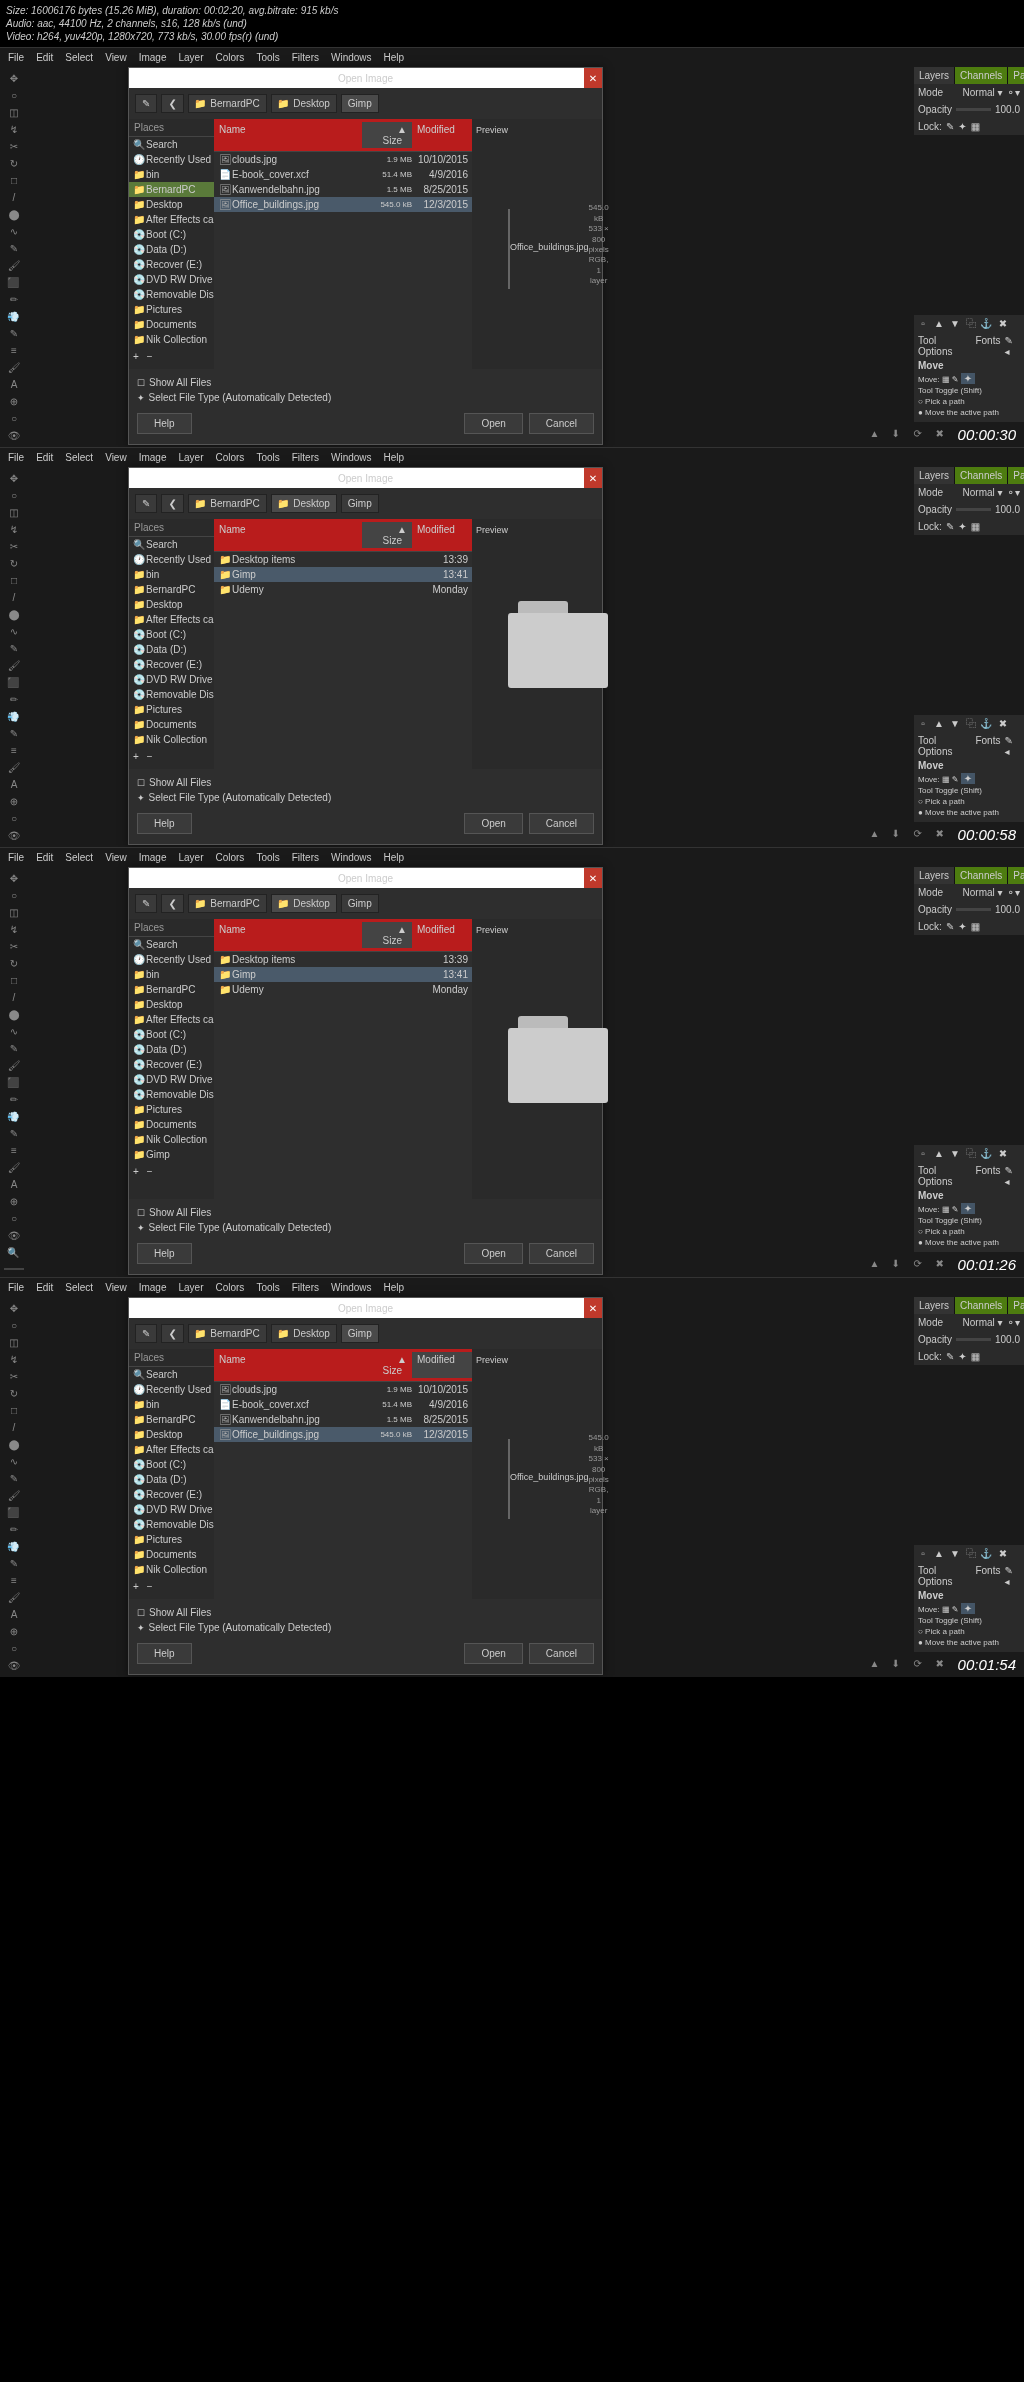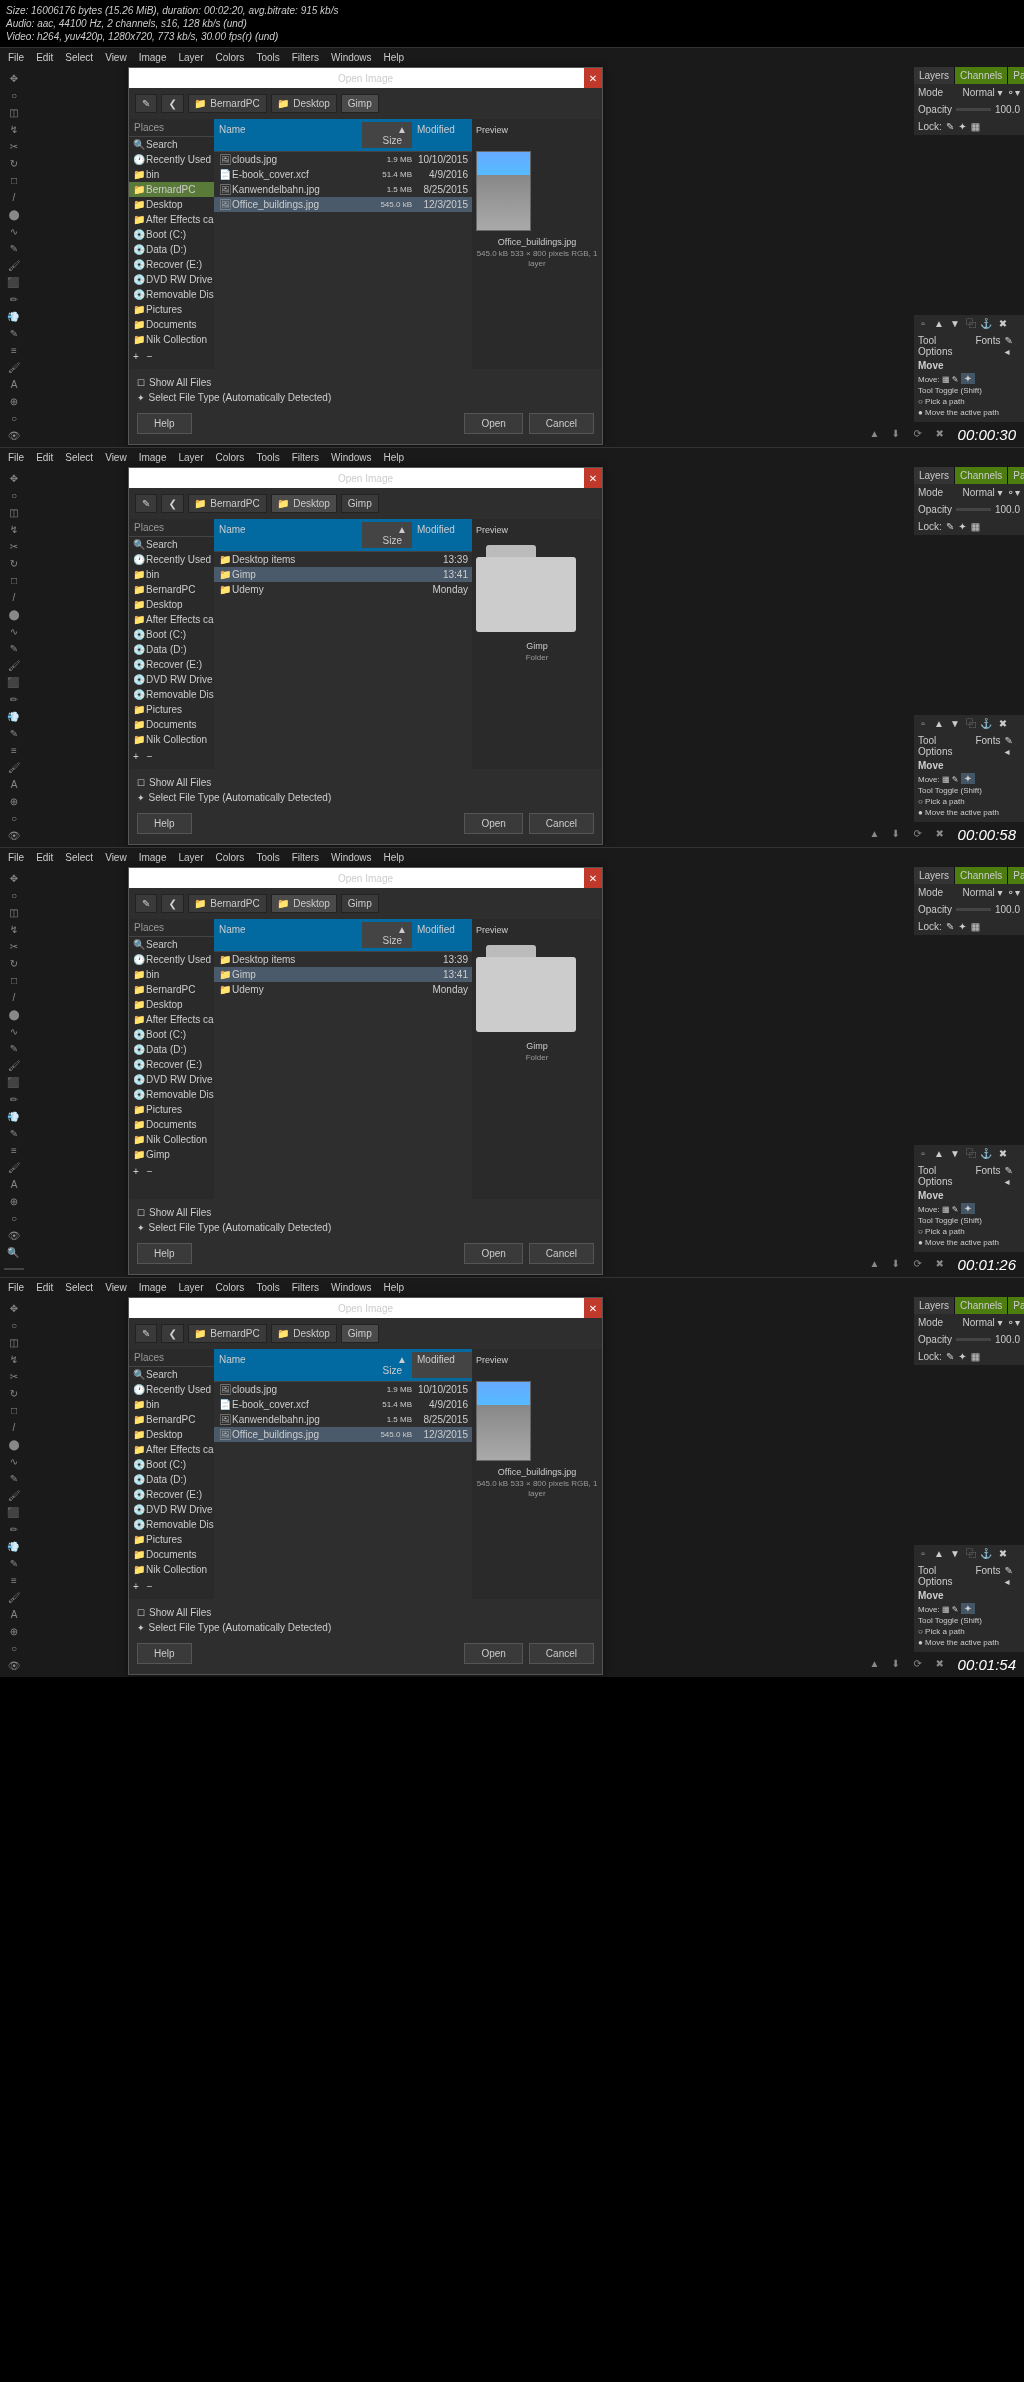--- a/index.html
+++ b/index.html
@@ -28,33 +28,33 @@
 .breadcrumb{display:flex;align-items:center;gap:4px;padding:6px;background:#2e2e2e}
 .bc-btn{background:#3a3a3a;padding:3px 6px;border:1px solid #222;font-size:10px;display:flex;align-items:center;gap:3px}
 .bc-btn.active{background:#4a4a4a}
 .dialog-body{display:flex;height:250px}
 .places{width:85px;background:#2a2a2a;overflow:hidden}
 .places-header{padding:3px 5px;font-size:10px;border-bottom:1px solid #444;color:#999}
 .place-item{padding:2px 4px;font-size:9px;display:flex;align-items:center;gap:3px;white-space:nowrap;overflow:hidden}
 .place-item.sel{background:#5a7a3a}
 .place-item .ico{width:10px;text-align:center;color:#888}
 .filelist{flex:1;background:#2e2e2e;display:flex;flex-direction:column}
-.fl-header{display:flex;padding:3px 0;background:#0369a1;border-bottom:1px solid #444;font-size:9px}
+.fl-header{display:flex;padding:3px 0;background:#b91c1c;border-bottom:1px solid #444;font-size:9px}
 .fl-header span{padding:2px 5px}
 .fl-name{flex:1}
 .fl-size{width:50px;text-align:right}
 .fl-mod{width:60px;padding-right:4px}
 .fl-header .sorted{background:#444}
 .file-row{display:flex;padding:2px 0;font-size:9px;align-items:center}
 .file-row.sel{background:#4a5a6a}
 .file-row .fname{flex:1;padding-left:5px;display:flex;gap:3px;align-items:center}
 .file-row .fsize{width:50px;text-align:right;font-size:8px}
 .file-row .fmod{width:60px;font-size:10px;text-align:right;padding-right:4px}
 .fico{width:10px;color:#aaa}
-.preview{width:130px;background:#2a2a2a;padding:4px;display:flex;flex-direction:column;}
+.preview{width:130px;background:#2a2a2a;padding:4px;display:flex;flex-direction:row;align-items:center}
 .preview-header{font-size:9px;align-self:flex-start;padding:2px 0 6px}
 .preview-img{width:55px;height:80px;background:linear-gradient(180deg,#6af 0%,#5bf 30%,#888 30%,#aaa 100%);border:1px solid #666;margin-top:10px}
 .folder-icon{width:100px;height:90px;margin-top:4px;position:relative}
 .folder-icon::before{content:"";position:absolute;left:10px;top:0;width:50px;height:16px;background:#bbb;border-radius:3px 3px 0 0}
 .folder-icon::after{content:"";position:absolute;left:0;top:12px;width:100px;height:75px;background:#ccc;border-radius:3px}
 .preview-name{font-size:9px;margin-top:6px;text-align:center}
 .preview-meta{font-size:8px;text-align:center;color:#999;margin-top:2px;line-height:1.3}
 .places-footer{display:flex;gap:8px;padding:4px;color:#aaa;font-size:14px}
 .dialog-footer{padding:6px 8px;background:#2e2e2e}
 .check-row{font-size:9px;padding:2px 0;display:flex;align-items:center;gap:4px}

